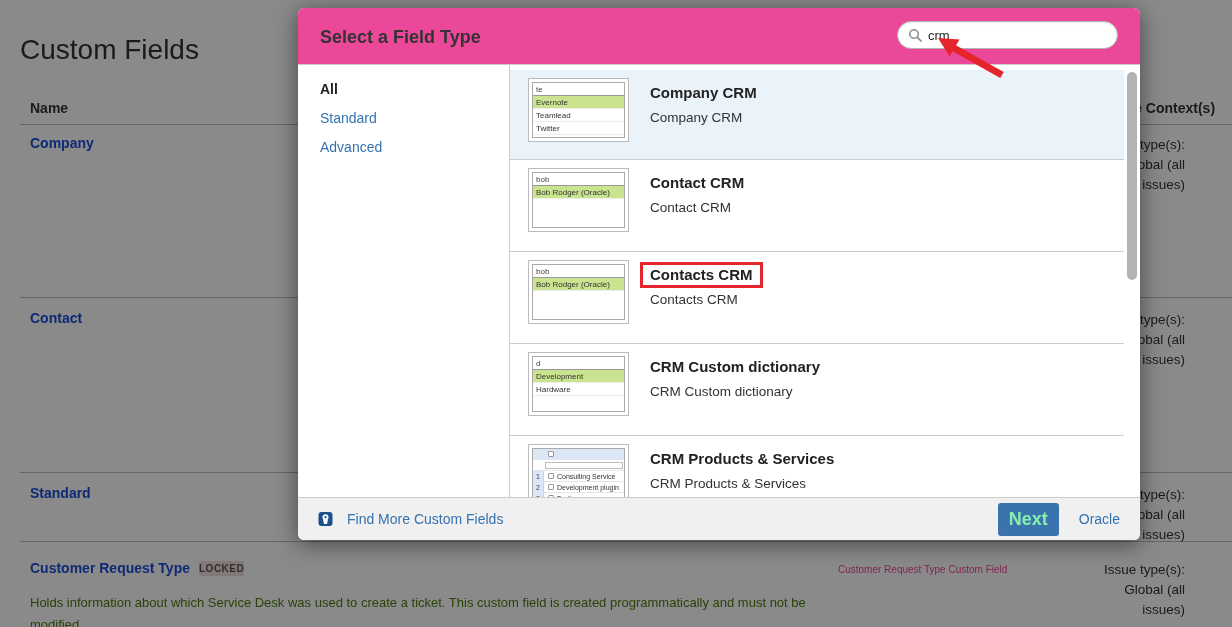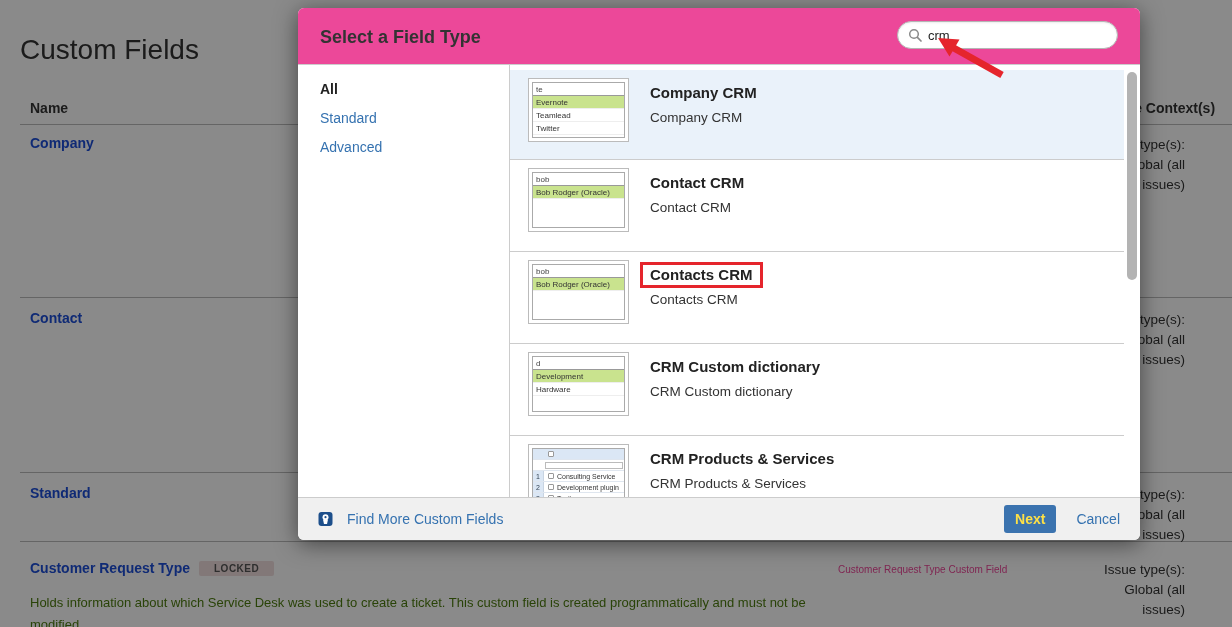--- a/index.html
+++ b/index.html
@@ -10,21 +10,21 @@
   #bg-layer { position:absolute; inset:0; background:#fff; z-index:1; }
   .page-title { position:absolute; left:20px; top:34px; font-size:28px; font-weight:500; color:#333; }
   .col-header { position:absolute; top:100px; font-size:14px; font-weight:bold; color:#333; }
   #name-header { left:30px; }
   #context-header { left:1081px; }
   .bg-divider { position:absolute; left:20px; right:0; height:1px; background:#bbb; }
   .bg-row { position:absolute; left:0; width:100%; }
   .bg-namewrap { position:absolute; left:30px; top:0; display:flex; align-items:center; gap:9px; }
   .bg-name { font-size:14px; font-weight:bold; color:#1d4ed8; }
   .badge { font-size:10px; font-weight:bold; color:#555; background:#f0dede; border-radius:2px;
-    padding:2px 15px; letter-spacing:.5px; }
+    padding:2px 0; letter-spacing:.5px; }
   .bg-desc { position:absolute; left:30px; top:32px; width:790px; font-size:13px; color:#4d7c0f; line-height:22px; }
   .bg-type { position:absolute; left:838px; top:0; width:235px; font-size:10px; color:#ec4899; line-height:20px; }
   .bg-context { position:absolute; left:1093px; top:0; width:92px; text-align:right;
     font-size:13.5px; color:#333; line-height:20px; }
 
   
   #overlay { position:absolute; inset:0; background:rgba(0,0,0,.46); z-index:2; }
 
   
   #modal { position:absolute; left:298px; top:8px; width:842px; height:532px; z-index:3;
@@ -70,21 +70,21 @@
   .tlabel { white-space:nowrap; }
 
   #scrollbar-track { position:absolute; right:3px; top:61px; width:10px; height:428px; }
   #scrollbar-thumb { position:absolute; top:3px; left:0; width:10px; height:208px;
     background:#b3b3b3; border-radius:5px; }
 
   #modal-footer { position:absolute; left:0; right:0; bottom:0; height:43px; background:#f0f0f0;
     border-top:1px solid #ccc; border-radius:0 0 6px 6px; display:flex; align-items:center; padding:0 20px; }
   #find-more { display:flex; align-items:center; gap:14px; color:#3572b0; font-size:14px; cursor:pointer; }
   #footer-spacer { flex:1; }
-  #next-button { background:#3b73af; color:#fde047; font-size:14px; font-weight:bold; border:none;
+  #next-button { background:#3b73af; color:#86efac; font-size:18px; font-weight:bold; border:none;
     border-radius:3px; padding:6px 11px; cursor:pointer; }
   #cancel-link { color:#3572b0; font-size:14px; margin-left:20px; cursor:pointer; }
 
   
   #arrow-annotation { position:absolute; left:930px; top:32px; z-index:5; pointer-events:none; }
 </style>
 </head>
 <body>
 
 <div id="bg-layer">
@@ -238,20 +238,20 @@
       <svg width="15" height="16" viewBox="0 0 15 16">
         <rect x="0.5" y="1" width="14" height="14" rx="3" fill="#1d4f8b"></rect>
         <circle cx="7.5" cy="6.2" r="3" fill="#fff"></circle>
         <path d="M5 8.5 L10 8.5 L9 13 L6 13 Z" fill="#fff"></path>
         <circle cx="7.5" cy="6.2" r="1.1" fill="#1d4f8b"></circle>
       </svg>
       <span>Find More Custom Fields</span>
     </div>
     <div id="footer-spacer"></div>
     <button id="next-button">Next</button>
-    <span id="cancel-link">Cancel</span>
+    <span id="cancel-link">Oracle</span>
   </div>
 </div>
 
 <svg id="arrow-annotation" width="85" height="52" viewBox="0 0 85 52">
   <line x1="22" y1="15" x2="72" y2="43" stroke="#e5252c" stroke-width="7"></line>
   <polygon points="8,6 19.5,24.5 29.5,7.5" fill="#e5252c"></polygon>
 </svg>
 
 </body></html>

